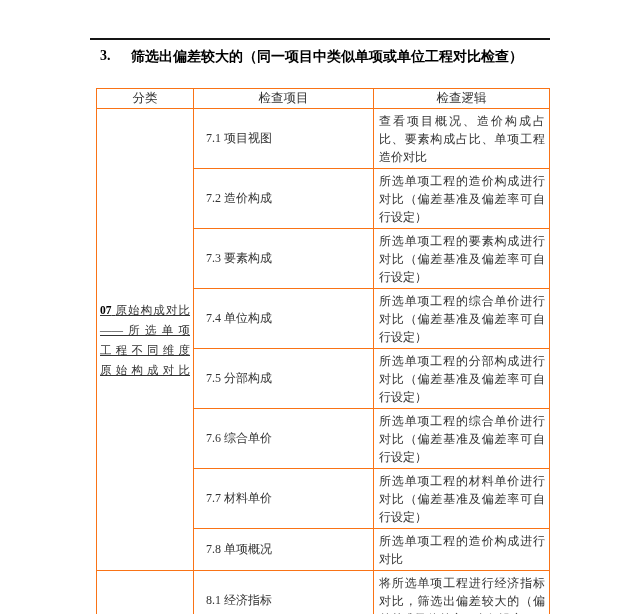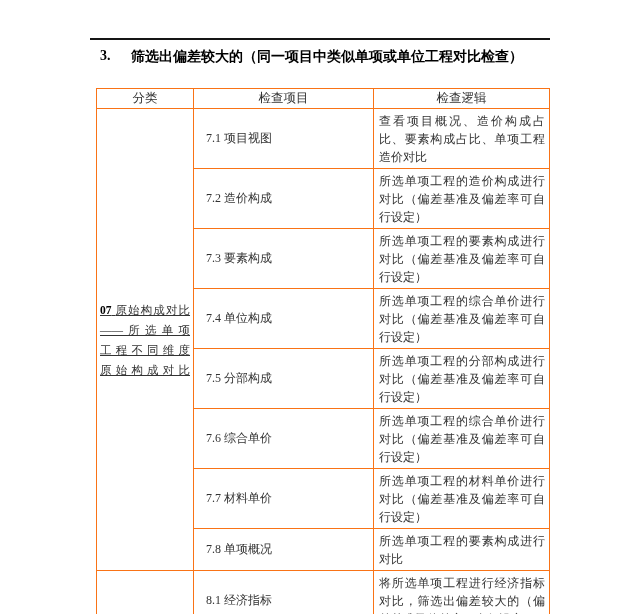--- a/index.html
+++ b/index.html
@@ -126,21 +126,21 @@
       <tr class="h41">
         <td class="item">7.6 综合单价</td>
         <td class="logic">所选单项工程的综合单价进行对比（偏差基准及偏差率可自行设定）</td>
       </tr>
       <tr class="h40">
         <td class="item">7.7 材料单价</td>
         <td class="logic">所选单项工程的材料单价进行对比（偏差基准及偏差率可自行设定）</td>
       </tr>
       <tr class="h39">
         <td class="item">7.8 单项概况</td>
-        <td class="logic">所选单项工程的要素构成进行对比</td>
+        <td class="logic">所选单项工程的造价构成进行对比</td>
       </tr>
 
       <tr class="h55">
         <td class="cat" rowspan="3">
           
           
         </td>
         <td class="item">8.1 经济指标</td>
         <td class="logic">将所选单项工程进行经济指标对比，筛选出偏差较大的（偏差基准及偏差率可自行设定）</td>
       </tr>

